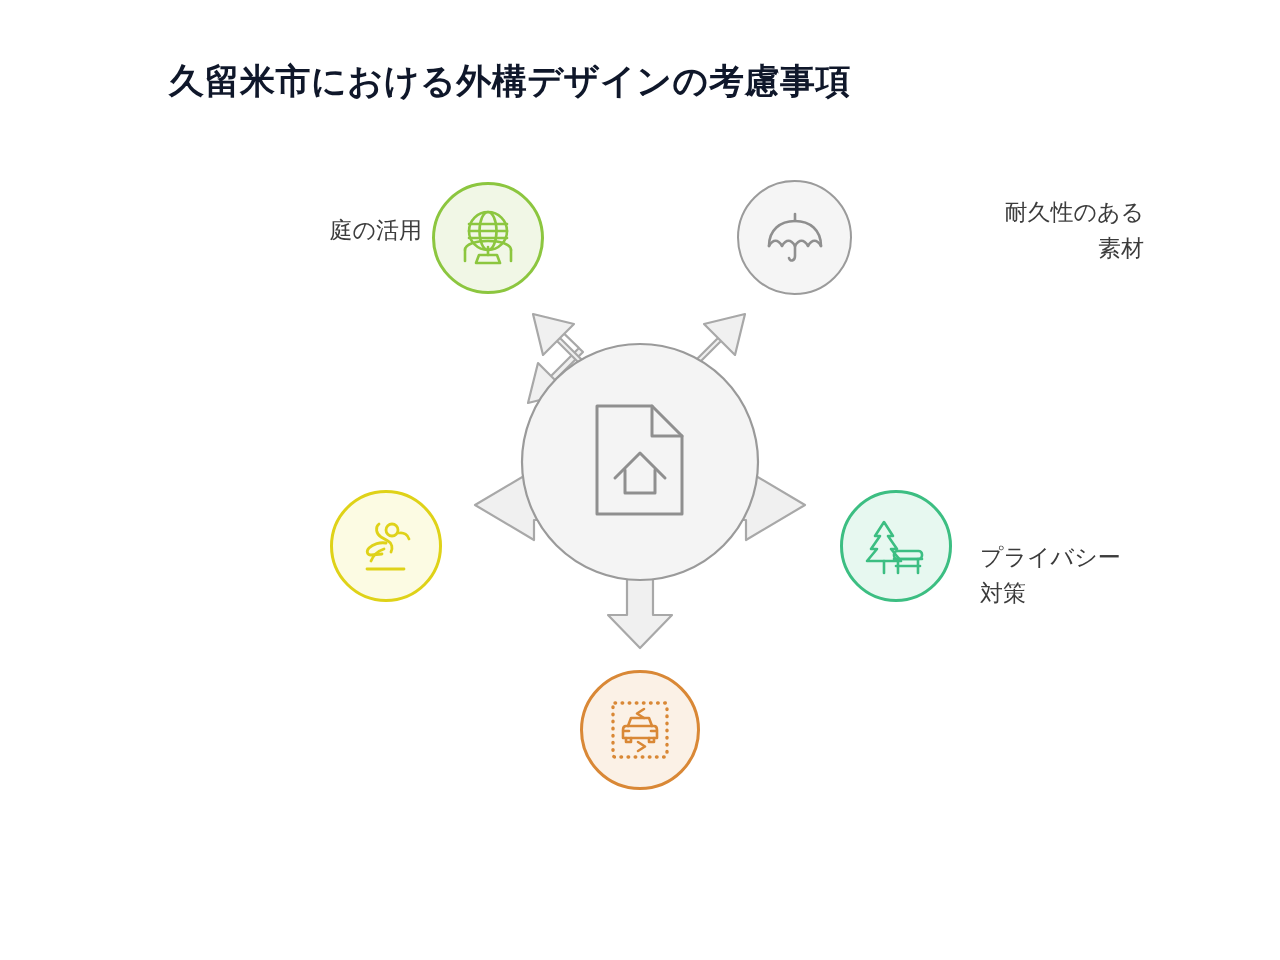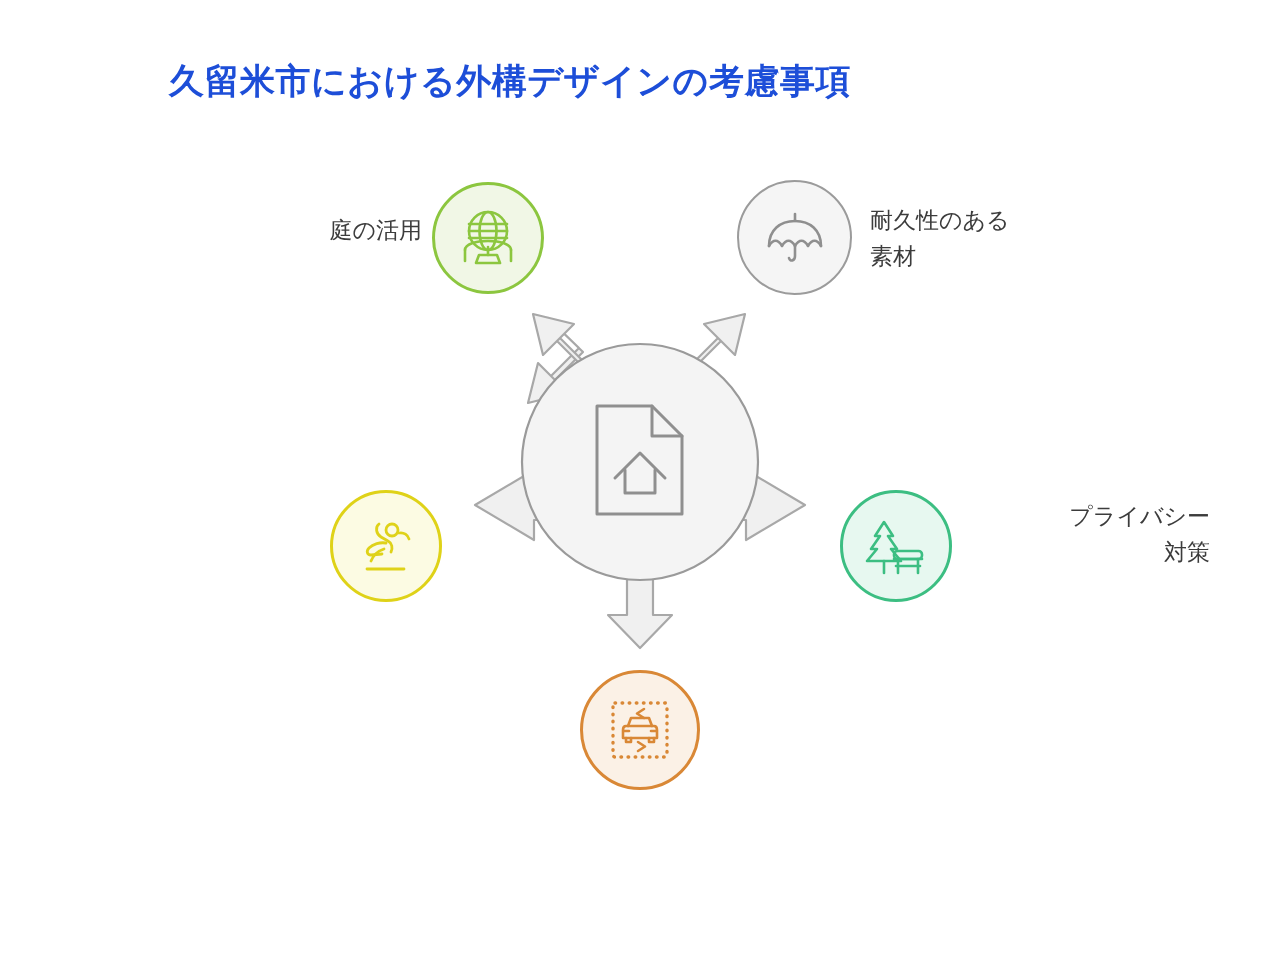--- a/index.html
+++ b/index.html
@@ -24,21 +24,21 @@
 
   
   .title {
     position: absolute;
     left: 0;
     top: 58px;
     width: 1020px;
     text-align: center;
     font-size: 35px;
     font-weight: bold;
-    color: #1d4ed8;
+    color: #0f172a;
     letter-spacing: 0.5px;
     line-height: 1.3;
     white-space: nowrap;
   }
 
   
   .svg-layer {
     position: absolute;
     left: 0; top: 0;
     width: 1280px;
@@ -62,24 +62,24 @@
     color: #3c3c3c;
     line-height: 1.55;
     white-space: pre-line;
   }
 
   
   #node-garden      { left: 432px; top: 182px; width: 112px; height: 112px; }
   #label-garden     { left: 252px; top: 213px; width: 170px; text-align: right; }
 
   #node-material    { left: 737px; top: 180px; width: 115px; height: 115px; }
-  #label-material   { left: 870px; top: 195px; width: 240px; text-align: left; margin-top: 8px; }
+  #label-material   { left: 904px; top: 195px; width: 240px; text-align: right; }
 
   #node-privacy     { left: 840px; top: 490px; width: 112px; height: 112px; }
-  #label-privacy    { left: 980px; top: 499px; width: 230px; text-align: right; }
+  #label-privacy    { left: 980px; top: 540px; width: 230px; text-align: left; }
 
   #node-safety      { left: 330px; top: 490px; width: 112px; height: 112px; }
   #label-safety     { left: 90px; top: 513px; width: 228px; text-align: right; }
 
   #node-parking     { left: 580px; top: 670px; width: 120px; height: 120px; }
   #label-parking    { left: 530px; top: 803px; width: 220px; text-align: center; }
 
   .icon-svg { display:block; }
 </style>
 </head>

